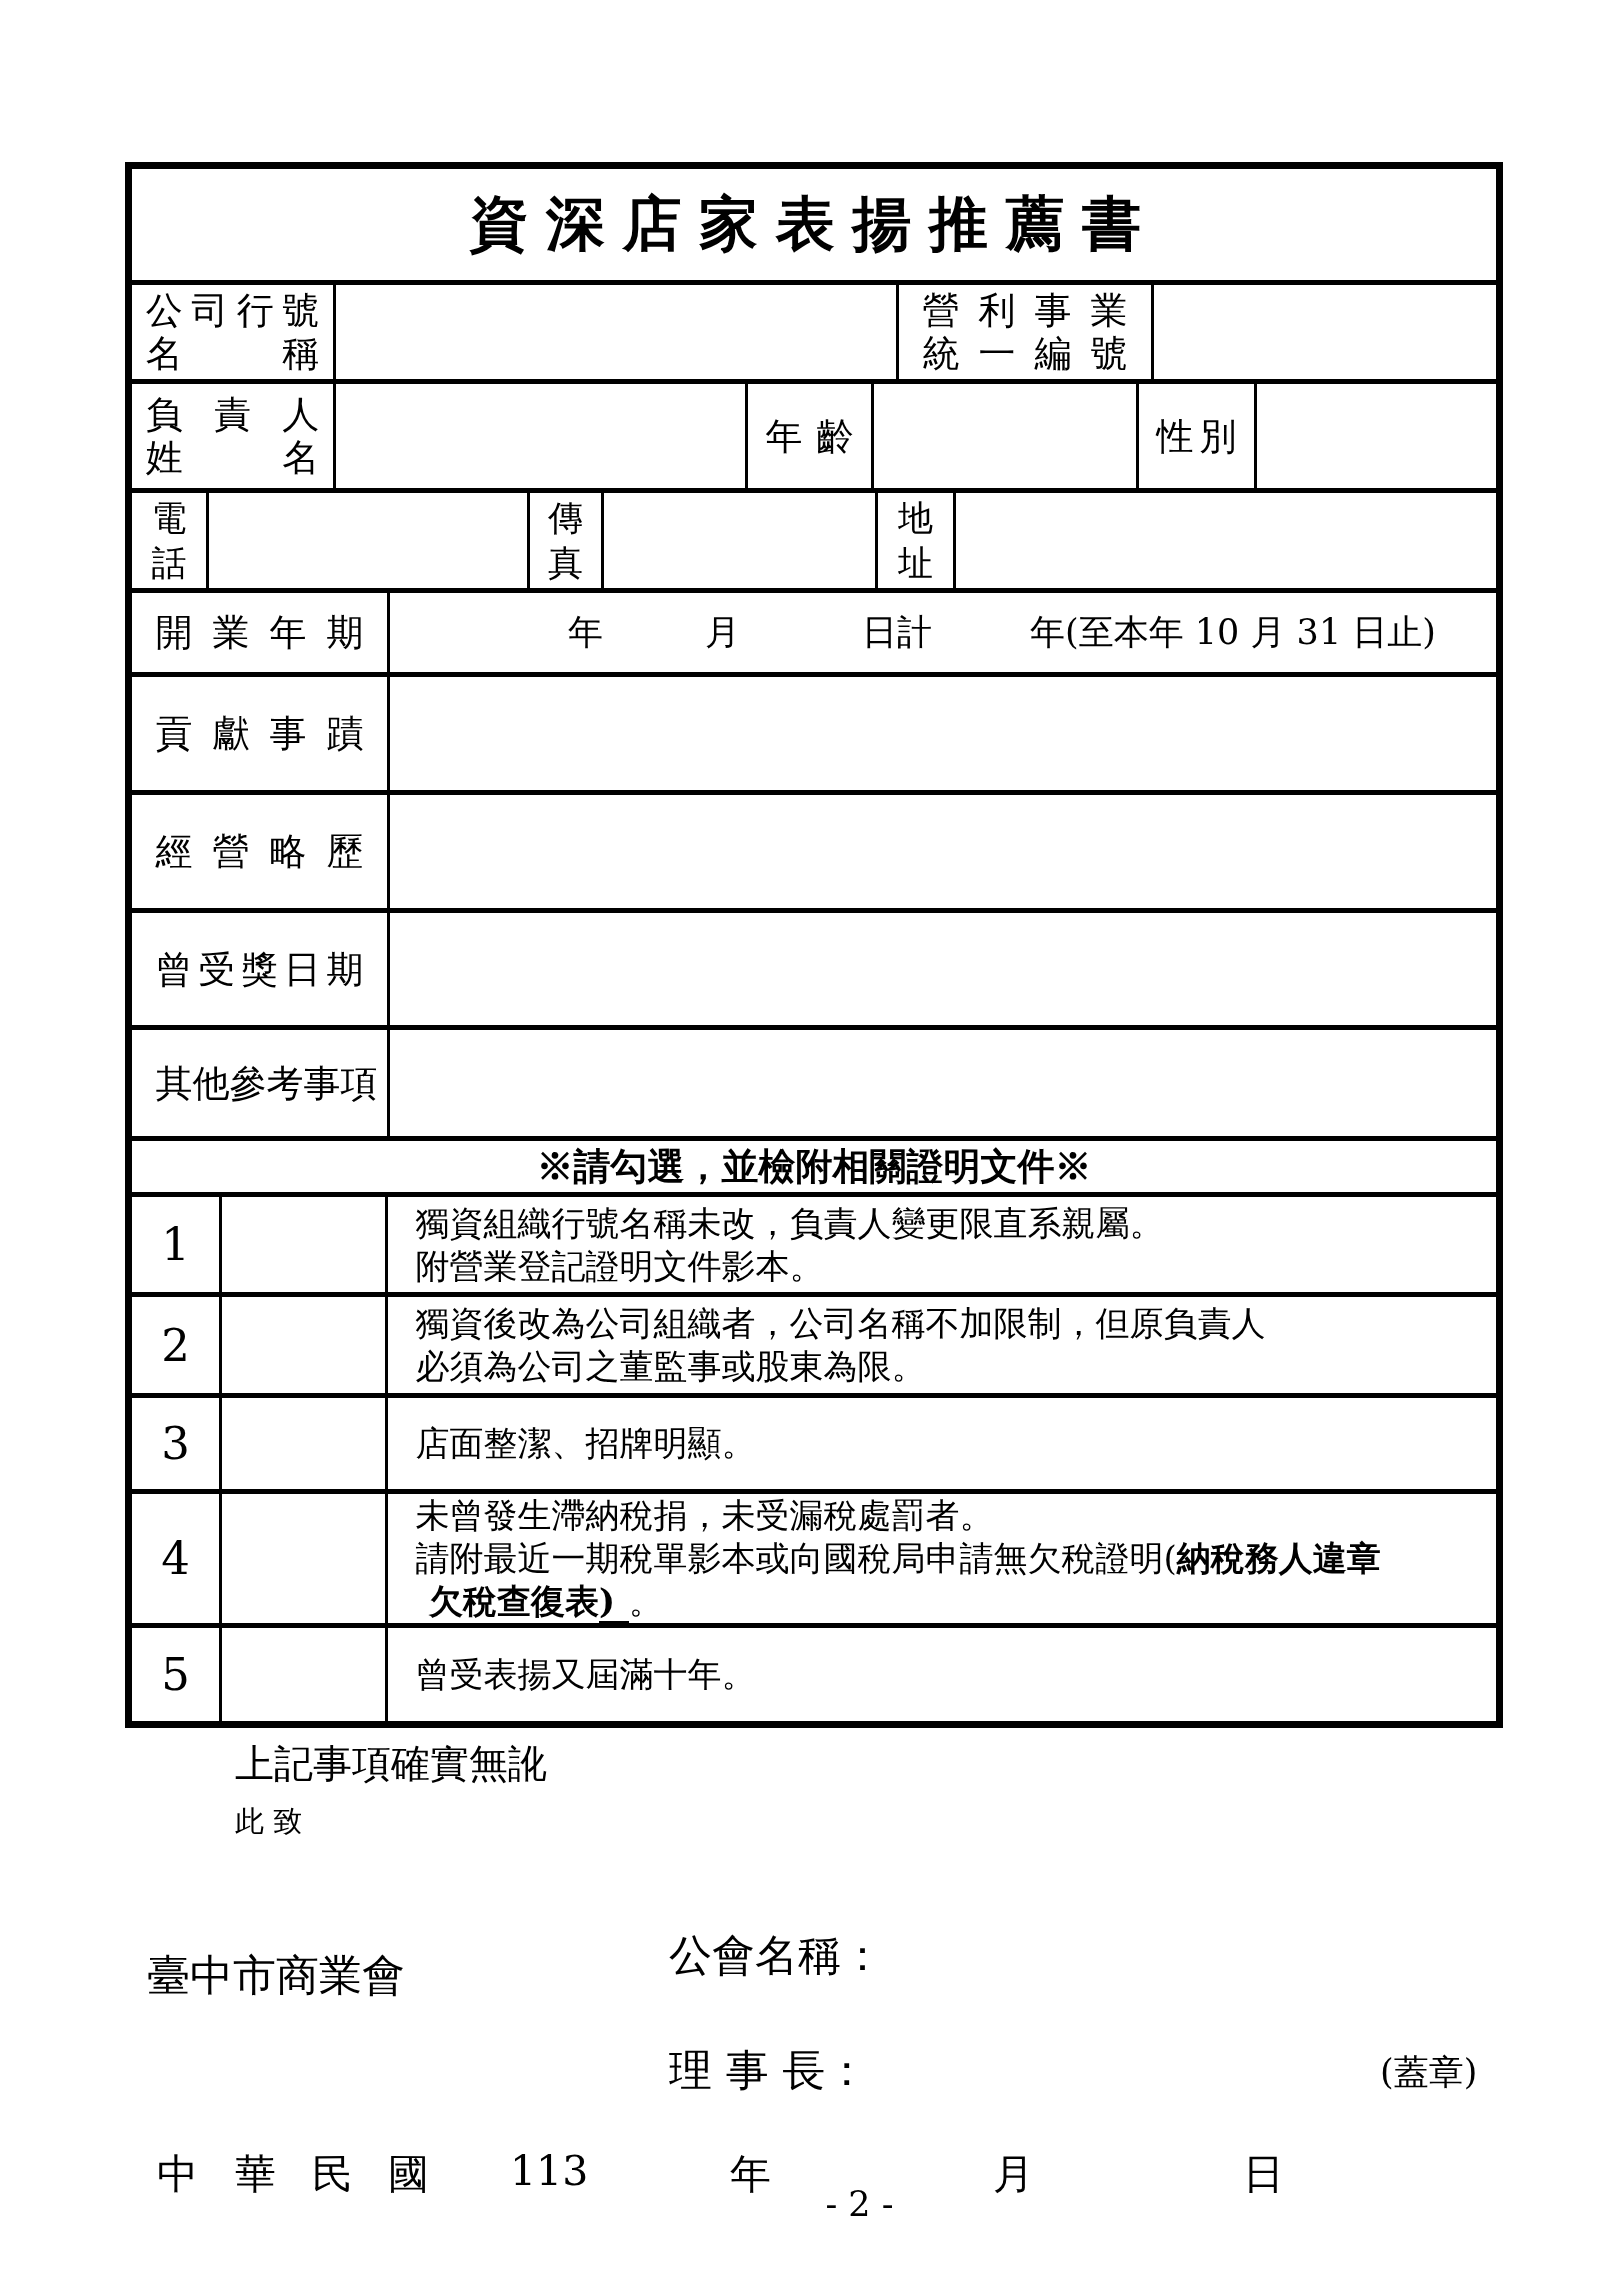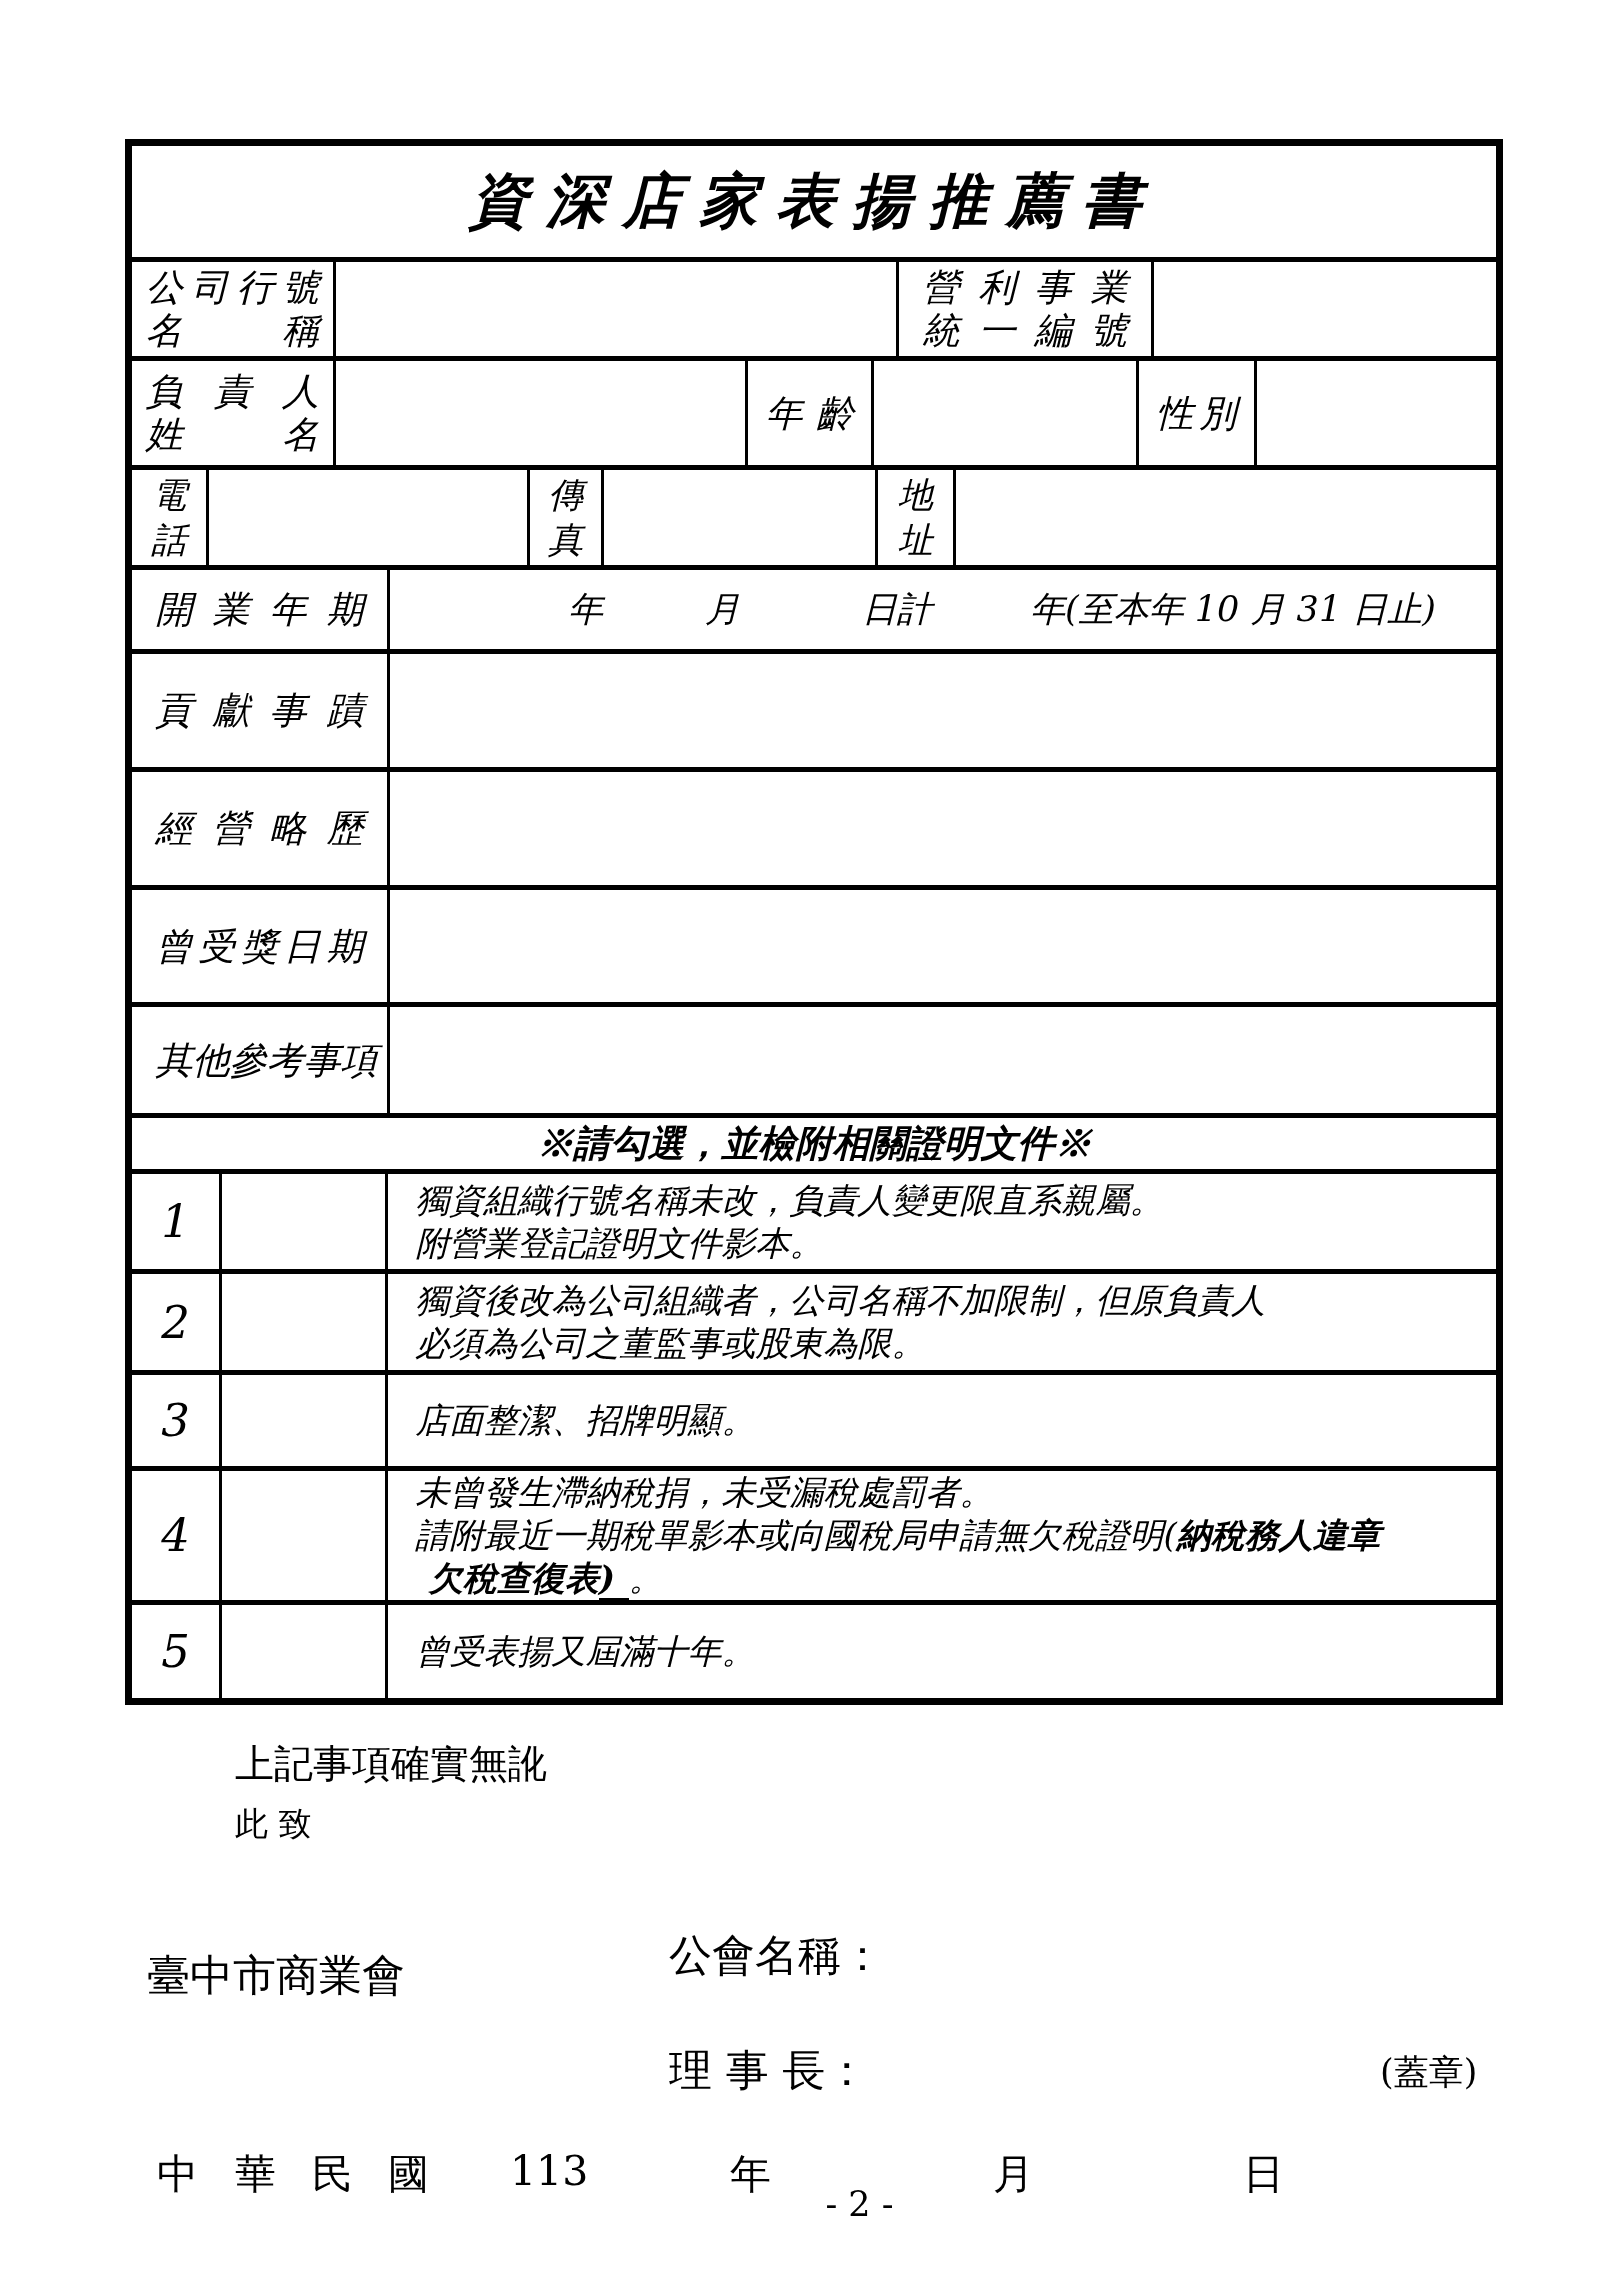--- a/index.html
+++ b/index.html
@@ -1,22 +1,22 @@
 <!DOCTYPE html>
 <html><head>
 <meta charset="utf-8">
 <style>
   html,body{margin:0;padding:0;background:#ffffff;}
   body{font-family:"DejaVu Serif","Liberation Serif",serif;color:#000;}
   .sheet{position:relative;width:1621px;height:2293px;background:#fff;overflow:hidden;}
 
   
   .form-table{
-    position:absolute;left:125px;top:139px;width:1378px;height:1566px;
-    box-sizing:border-box;border:7.8px solid #000;display:flex;flex-direction:column;font-style:italic;
+    position:absolute;left:125px;top:162px;width:1378px;height:1566px;
+    box-sizing:border-box;border:7.8px solid #000;display:flex;flex-direction:column;
   }
   .row{display:flex;box-sizing:border-box;border-bottom:5.9px solid #000;flex-shrink:0;}
   .row:last-child{border-bottom:none;}
   .cell{box-sizing:border-box;display:flex;flex-direction:column;justify-content:center;}
   .cell + .cell{border-left:3.9px solid #000;}
   .label-cell{font-size:37px;line-height:43px;}
   .pad14{padding:0 13.7px;} .pad18{padding:0 17.6px;} .pad22{padding:0 23.5px;}
   .spread{display:flex;justify-content:space-between;width:100%;box-sizing:border-box;}
   .vlabel-wrap{align-items:center;}
   .vlabel{width:39px;font-size:35px;line-height:45px;text-align:center;word-break:break-all;}
@@ -42,21 +42,21 @@
   .num-cell{width:87px;align-items:center;font-size:45px;}
   .box-cell{width:166px;}
   .text-cell{flex:1;padding-left:27.4px;font-size:34px;line-height:43px;justify-content:center;}
   .b{font-weight:bold;}
   .u{border-bottom:3.9px solid #000;padding-right:13.7px;}
   .indent1{padding-left:13.7px;}
 
   
   .abs{position:absolute;white-space:pre;text-align:center;}
   .f-decl{left:235px;top:1737px;font-size:39px;}
-  .f-salute{left:235px;top:1802px;font-size:33px;}
+  .f-salute{left:235px;top:1802px;font-size:29px;}
   .f-recipient{left:147px;top:1947px;font-size:43px;}
   .f-assoc{left:669px;top:1927px;font-size:43px;}
   .f-chair{left:669px;top:2042px;font-size:43px;}
   .f-seal{left:1380px;top:2049px;font-size:35px;}
   .f-date{top:2147px;font-size:41px;}
   .d-c1{left:157px;} .d-c2{left:235px;} .d-c3{left:312px;} .d-c4{left:388px;}
   .d-yv{left:510px;} .d-yu{left:730px;} .d-mu{left:993px;} .d-du{left:1243px;}
   .f-page{left:98px;top:2184px;width:1523px;text-align:center;font-size:35px;white-space:pre;}
 </style>
 </head>

